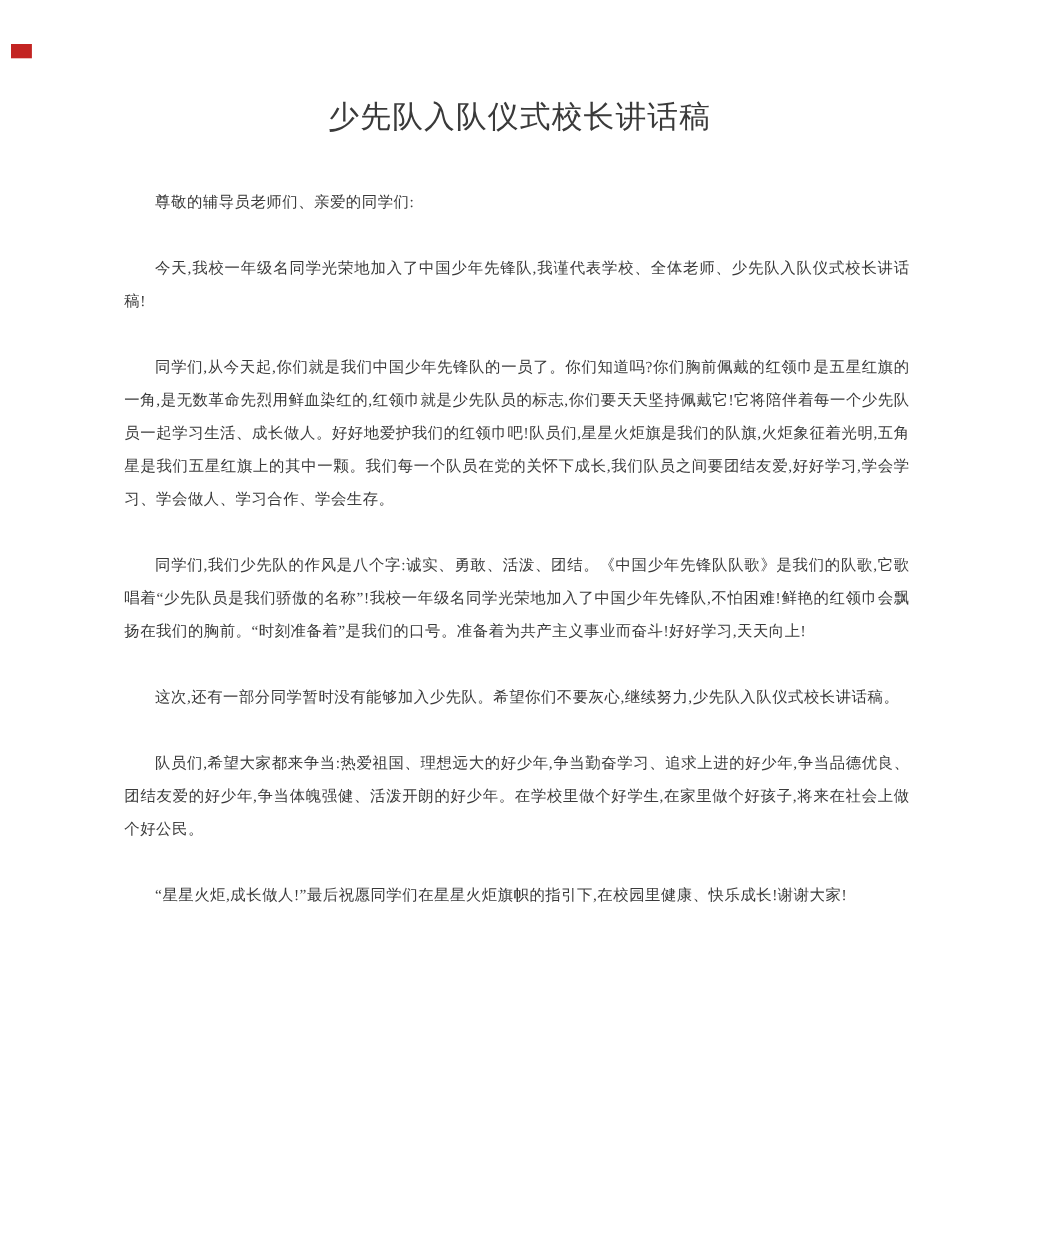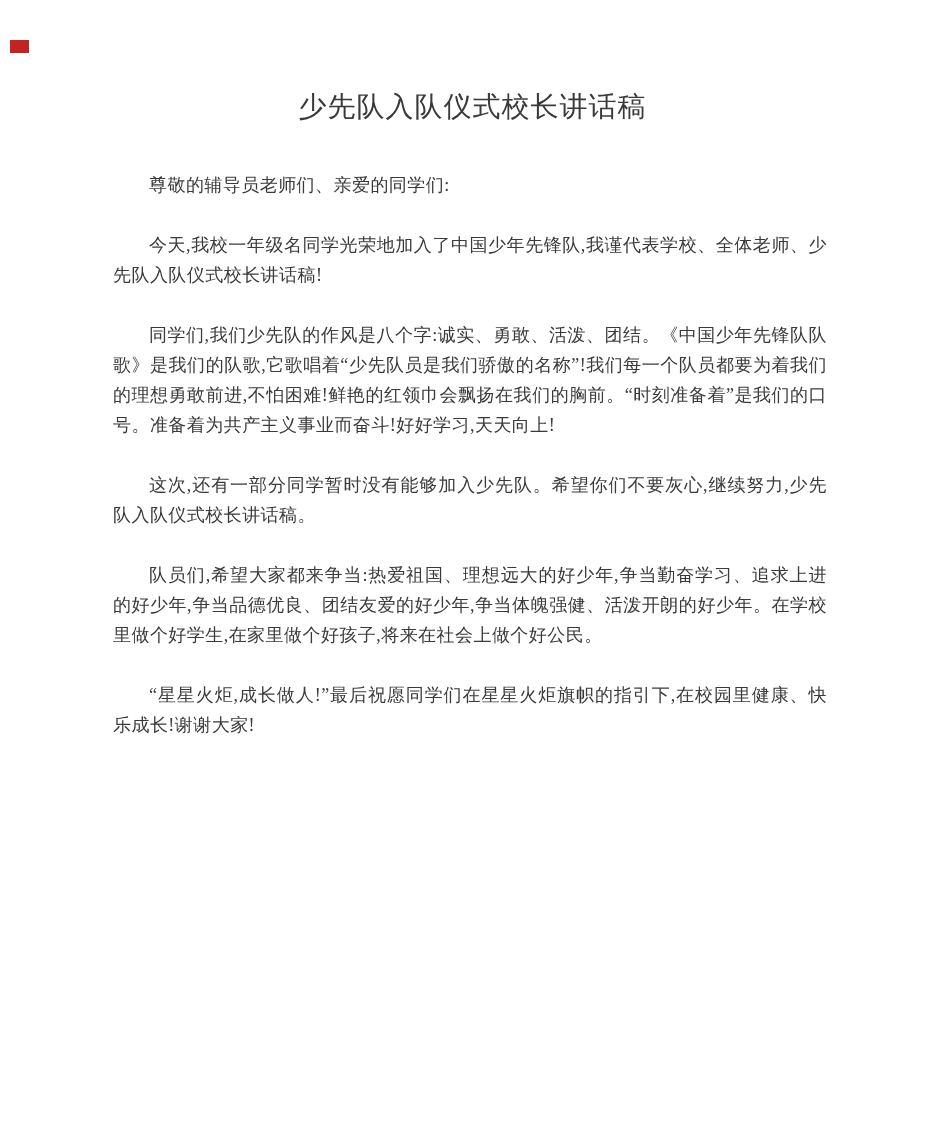--- a/index.html
+++ b/index.html
@@ -34,21 +34,21 @@
     margin: 0 0 44px 0;
     font-size: 28px;
     font-weight: normal;
     line-height: 38px;
     letter-spacing: 1px;
     text-align: center;
     color: #3a3a3a;
   }
   .para {
     margin: 0 5px 30px 0;
-    font-size: 18px;
+    font-size: 14px;
     line-height: 30px;
     letter-spacing: 0.45px;
     text-indent: 2em;
     text-align: justify;
     color: #3a3a3a;
     word-break: break-all;
   }
 </style>
 </head>
 <body>
@@ -58,22 +58,23 @@
   <div class="corner-mark"></div>
 
   <div class="doc">
 
     <h1 class="doc-title">少先队入队仪式校长讲话稿</h1>
 
     <p class="para">尊敬的辅导员老师们、亲爱的同学们:</p>
 
     <p class="para">今天,我校一年级名同学光荣地加入了中国少年先锋队,我谨代表学校、全体老师、少先队入队仪式校长讲话稿!</p>
 
+    <p class="para">同学们,从今天起,你们就是我们中国少年先锋队的一员了。你们知道吗?你们胸前佩戴的红领巾是五星红旗的一角,是无数革命先烈用鲜血染红的,红领巾就是少先队员的标志,你们要天天坚持佩戴它!它将陪伴着每一个少先队员一起学习生活、成长做人。好好地爱护我们的红领巾吧!队员们,星星火炬旗是我们的队旗,火炬象征着光明,五角星是我们五星红旗上的其中一颗。我们每一个队员在党的关怀下成长,我们队员之间要团结友爱,好好学习,学会学习、学会做人、学习合作、学会生存。</p>
 
-    <p class="para">同学们,我们少先队的作风是八个字:诚实、勇敢、活泼、团结。《中国少年先锋队队歌》是我们的队歌,它歌唱着“少先队员是我们骄傲的名称”!我们每一个队员都要为着我们的理想勇敢前进,不怕困难!鲜艳的红领巾会飘扬在我们的胸前。“时刻准备着”是我们的口号。准备着为共产主义事业而奋斗!好好学习,天天向上!</p>
+    <p class="para">同学们,我们少先队的作风是八个字:诚实、勇敢、活泼、团结。《中国少年先锋队队歌》是我们的队歌,它歌唱着“少先队员是我们骄傲的名称”!我校一年级名同学光荣地加入了中国少年先锋队,不怕困难!鲜艳的红领巾会飘扬在我们的胸前。“时刻准备着”是我们的口号。准备着为共产主义事业而奋斗!好好学习,天天向上!</p>
 
     <p class="para">这次,还有一部分同学暂时没有能够加入少先队。希望你们不要灰心,继续努力,少先队入队仪式校长讲话稿。</p>
 
     <p class="para">队员们,希望大家都来争当:热爱祖国、理想远大的好少年,争当勤奋学习、追求上进的好少年,争当品德优良、团结友爱的好少年,争当体魄强健、活泼开朗的好少年。在学校里做个好学生,在家里做个好孩子,将来在社会上做个好公民。</p>
 
     <p class="para">“星星火炬,成长做人!”最后祝愿同学们在星星火炬旗帜的指引下,在校园里健康、快乐成长!谢谢大家!</p>
 
   </div>
 </div>
 

